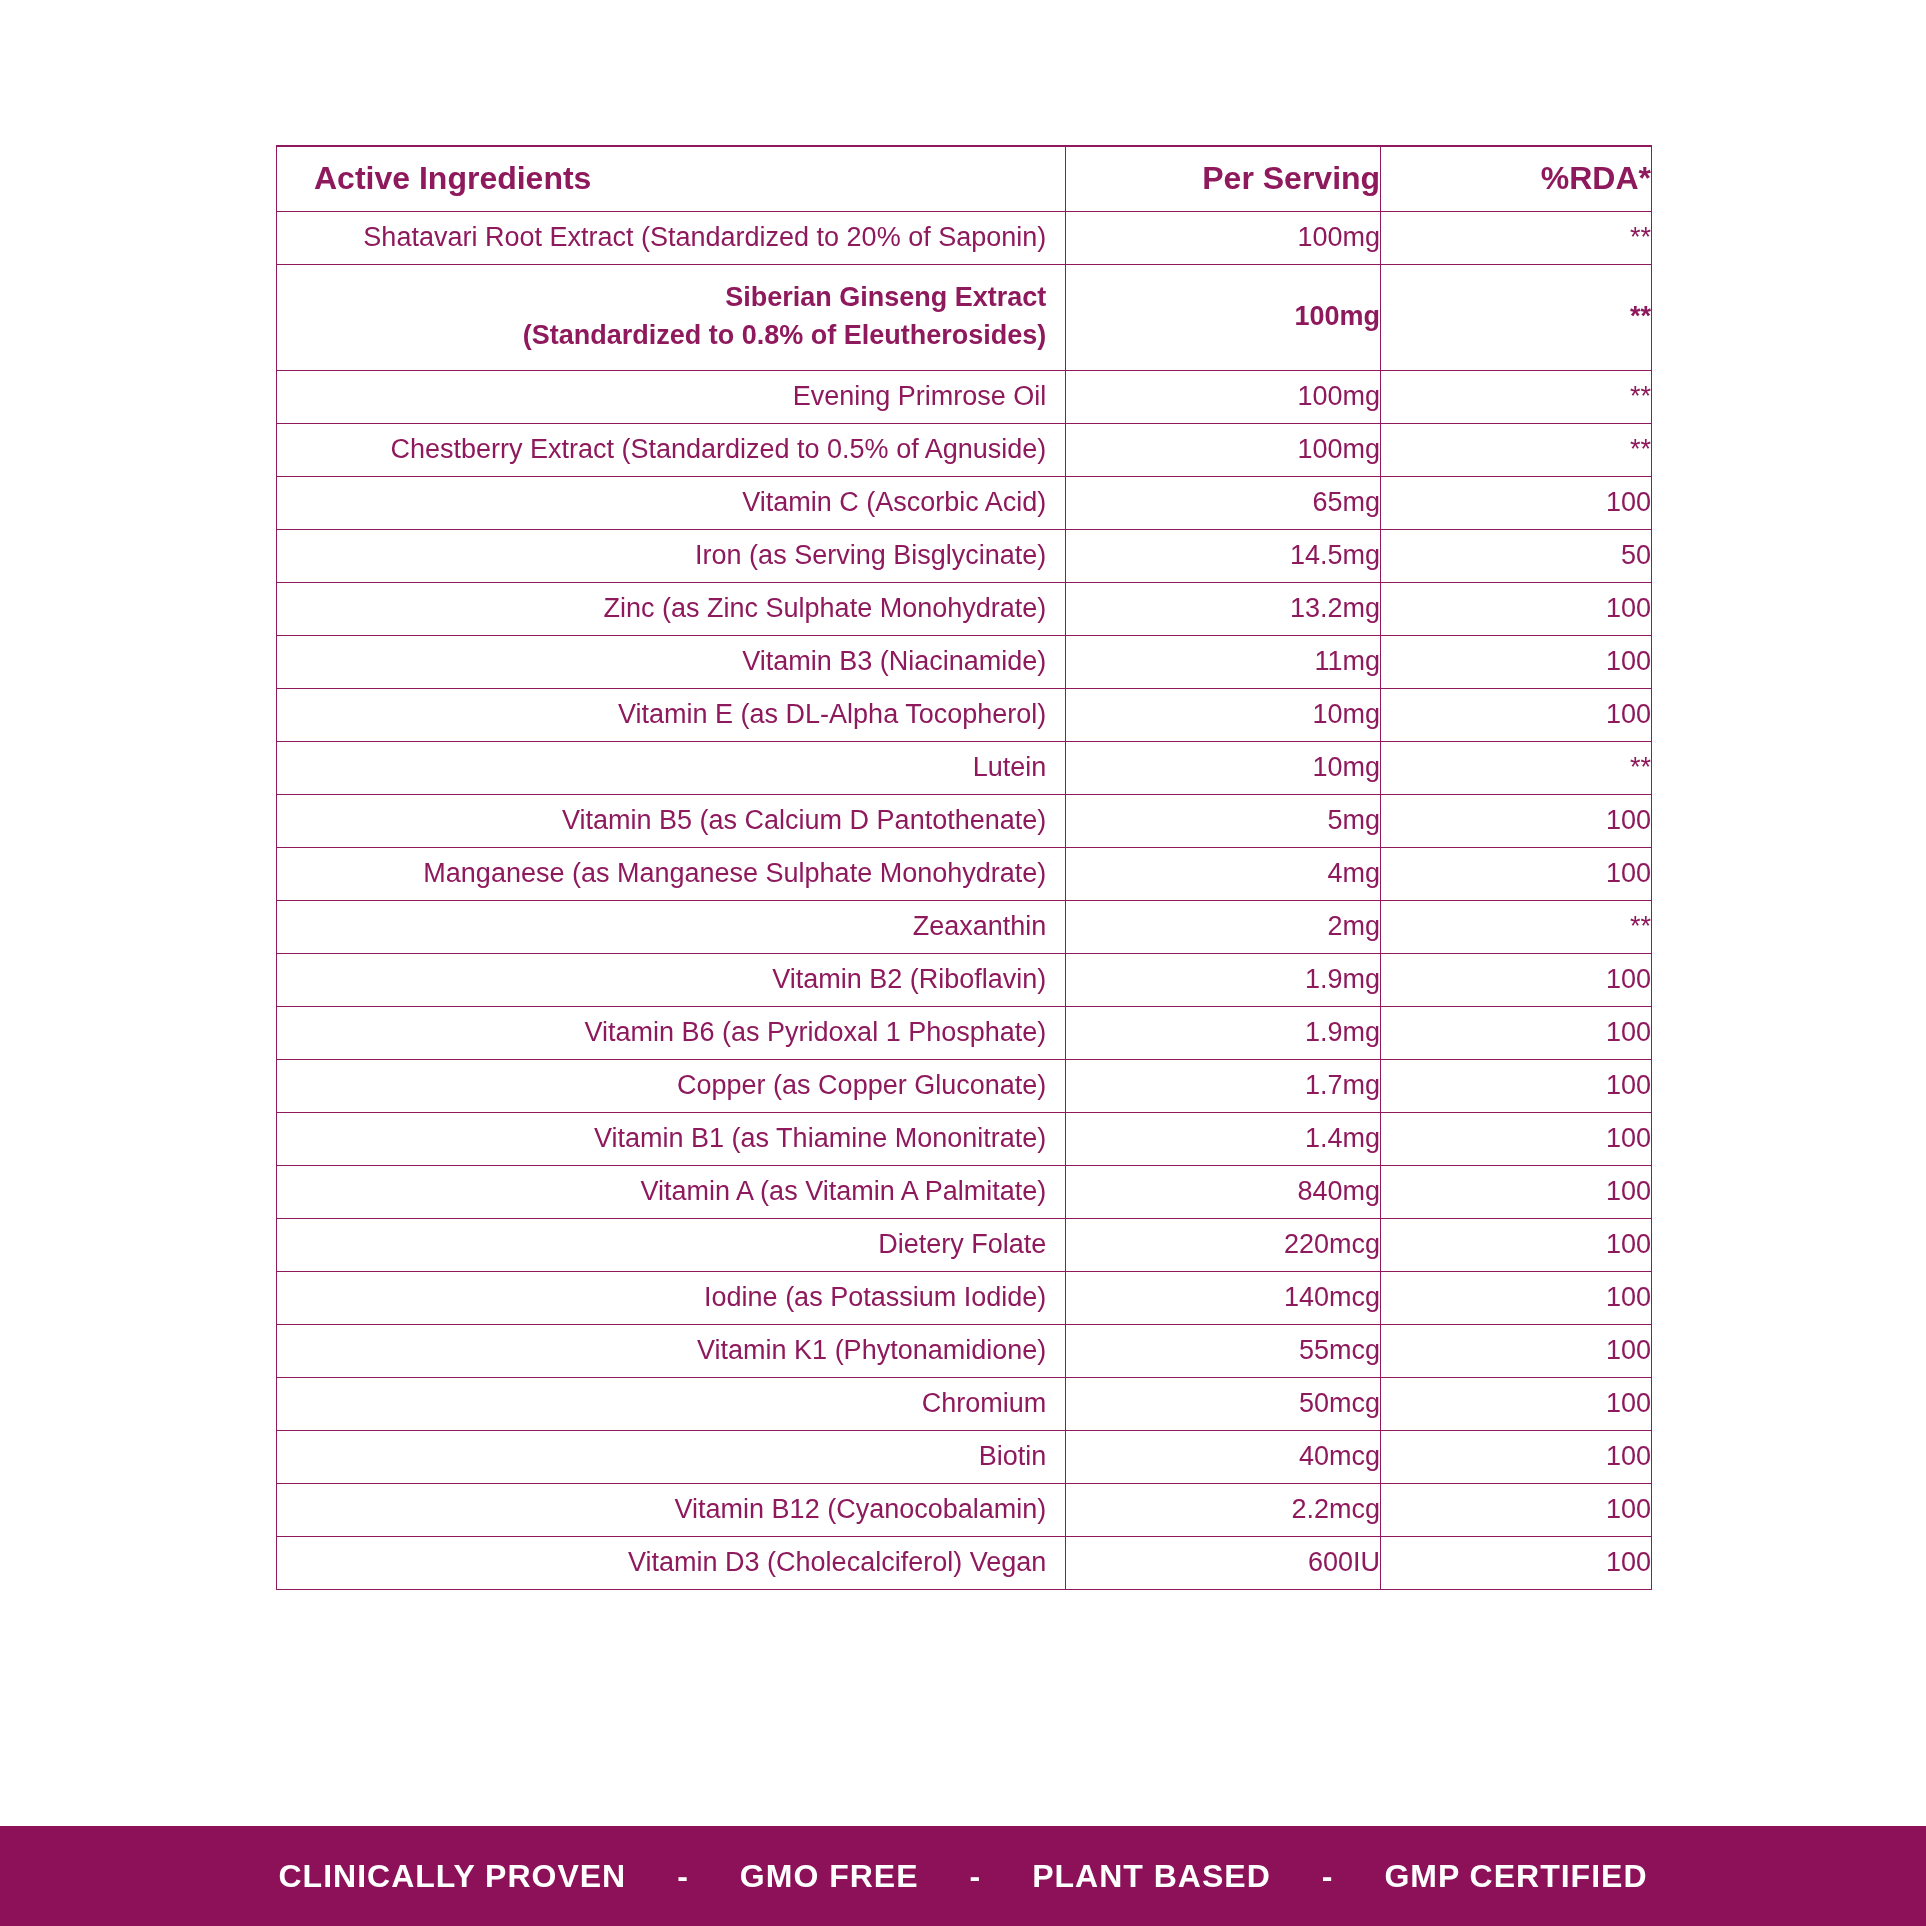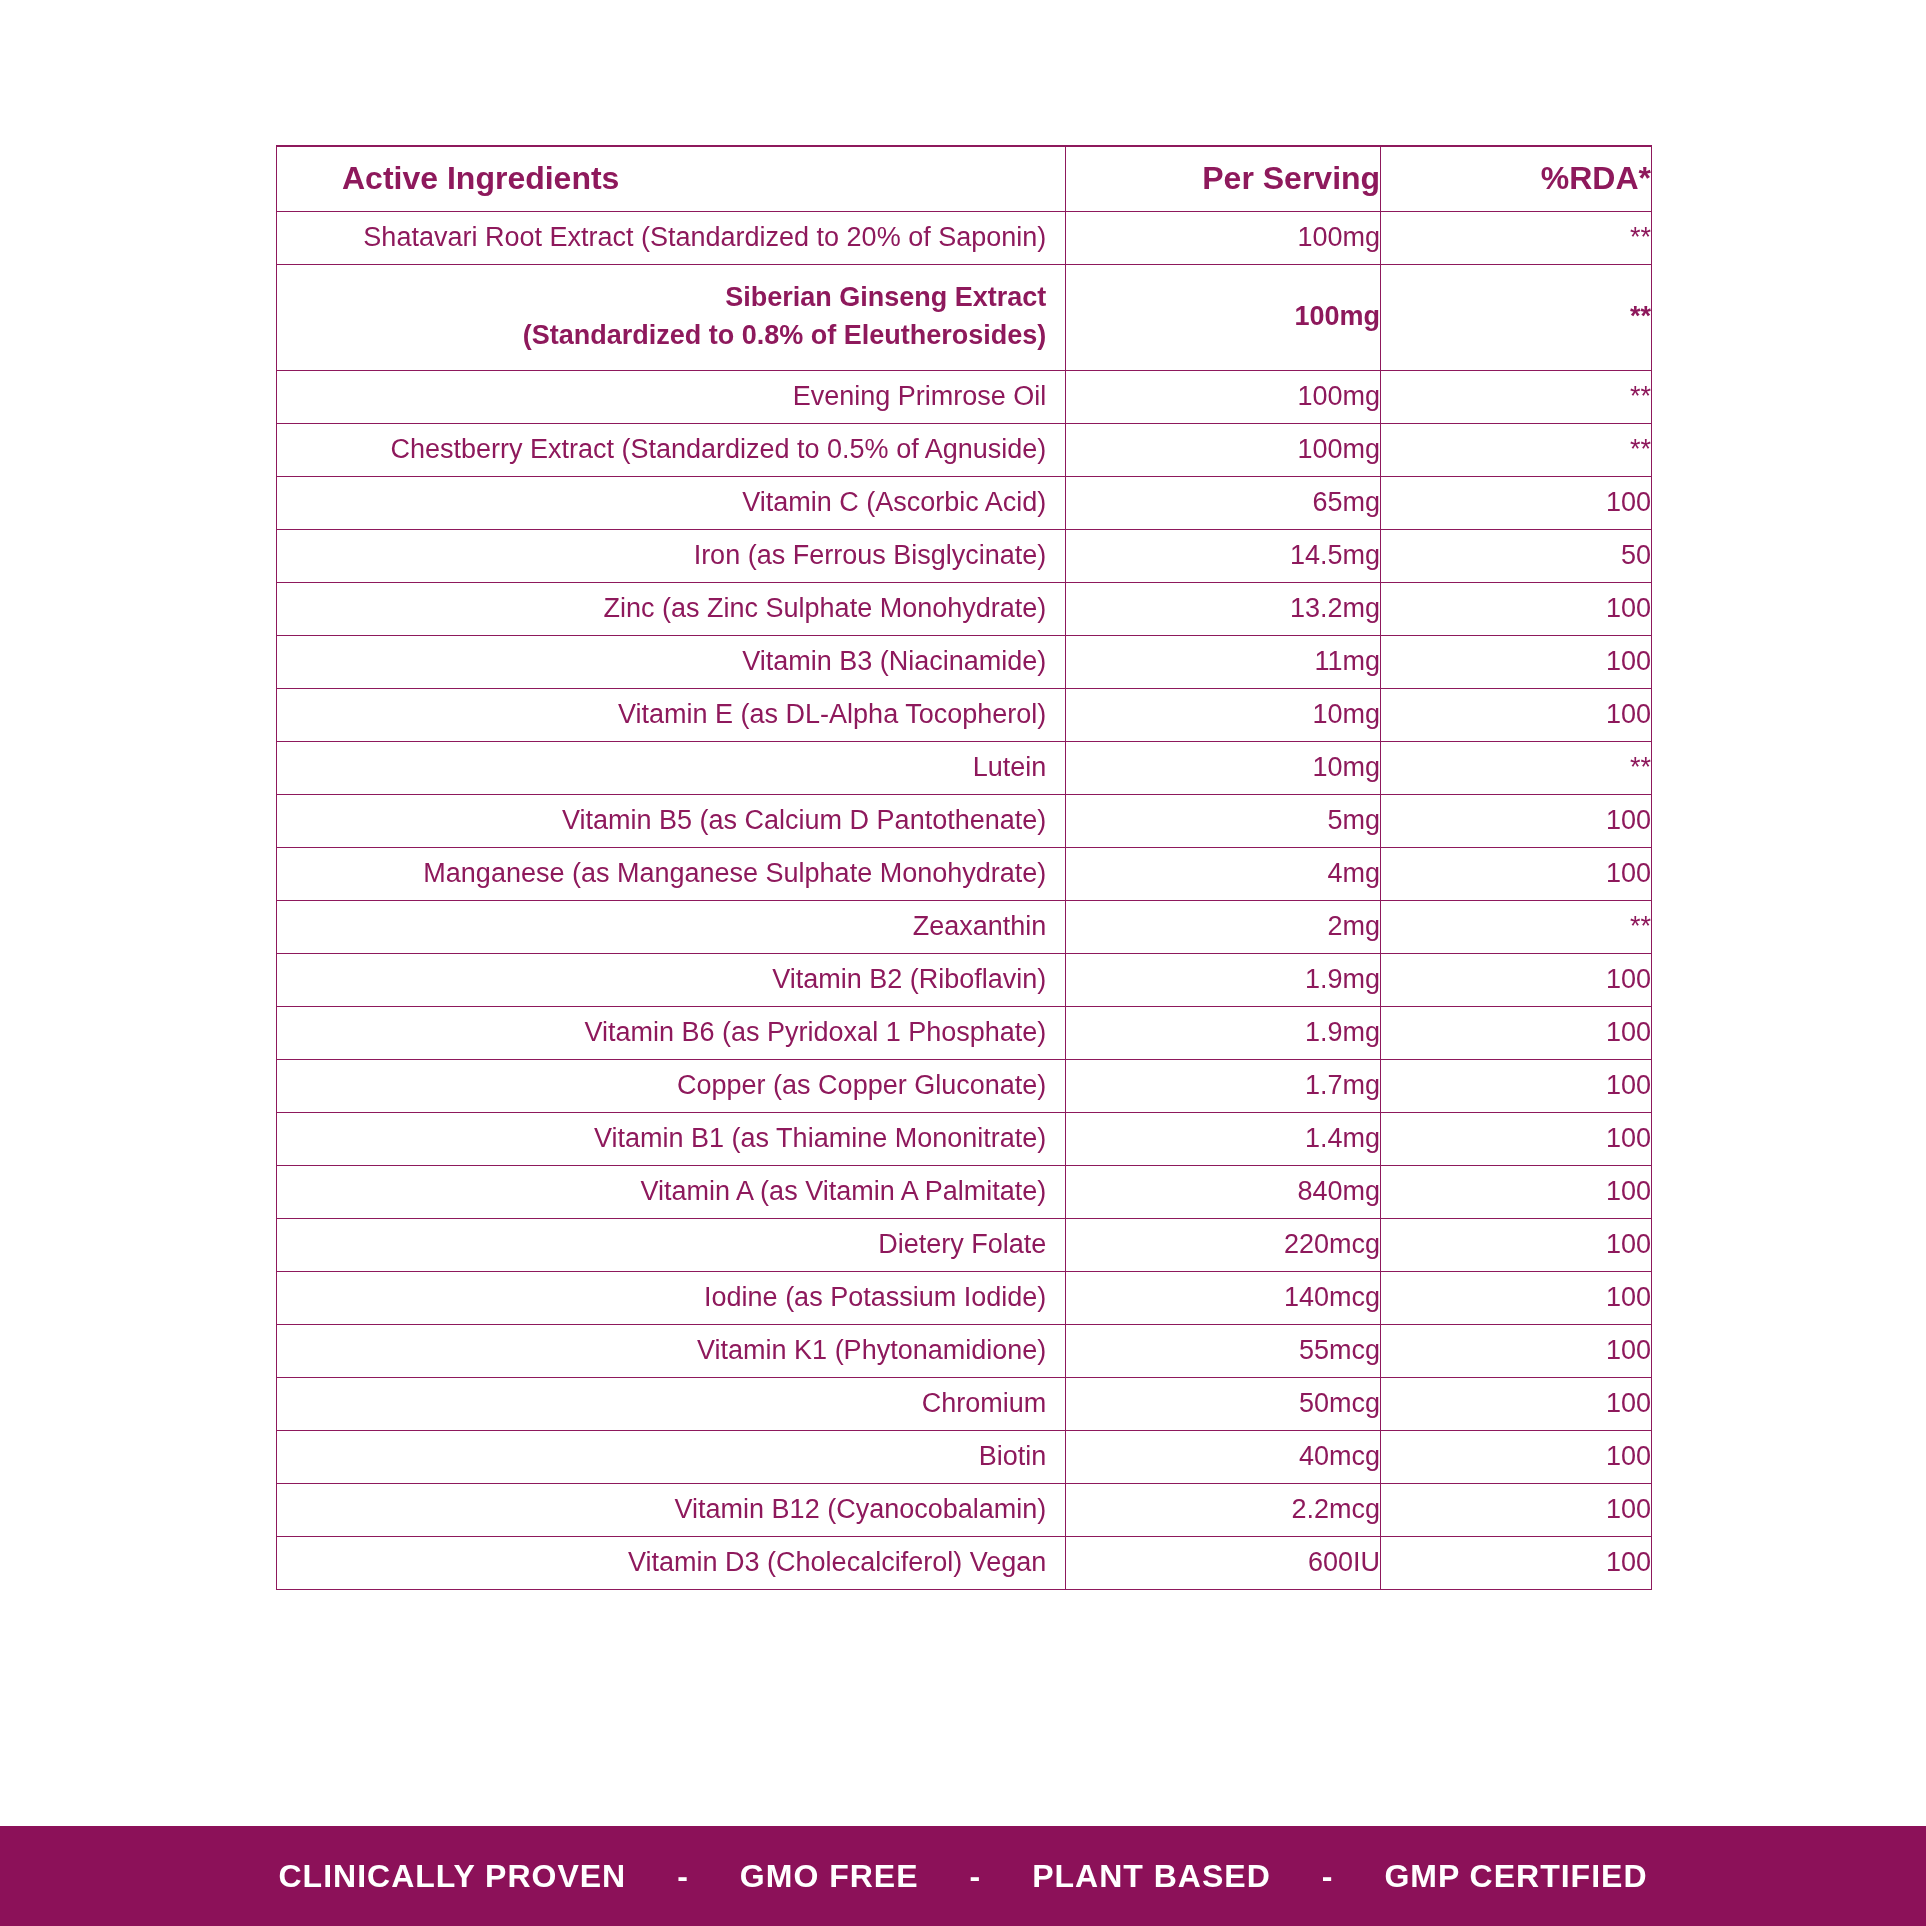--- a/index.html
+++ b/index.html
@@ -28,21 +28,21 @@
   .ingredients-table{border:1.4px solid var(--accent);}
   .ingredients-table thead th{
     border-top:2.4px solid var(--accent);
     border-bottom:1.9px solid var(--accent);
     font-size:32px;
     font-weight:700;
     height:65px;
   }
   thead th.left, td.ing{
     text-align:left;
-    padding-left:65px;
+    padding-left:37px;
     padding-right:19px;
   }
   .c{text-align:right;}
   tbody tr{height:53px;}
   tbody tr.two-line{height:106px;font-weight:bold;}
   td.ing{white-space:pre-line;text-align:right;}
 
   .banner{
     position:absolute;
     left:0; bottom:0;
@@ -102,21 +102,21 @@
     <td class="c">**</td>
   </tr>
 
   <tr>
     <td class="ing">Vitamin C (Ascorbic Acid)</td>
     <td class="c">65mg</td>
     <td class="c">100</td>
   </tr>
 
   <tr>
-    <td class="ing">Iron (as Ferrous Bisglycinate)</td>
+    <td class="ing">Iron (as Serving Bisglycinate)</td>
     <td class="c">14.5mg</td>
     <td class="c">50</td>
   </tr>
 
   <tr>
     <td class="ing">Zinc (as Zinc Sulphate Monohydrate)</td>
     <td class="c">13.2mg</td>
     <td class="c">100</td>
   </tr>
 

